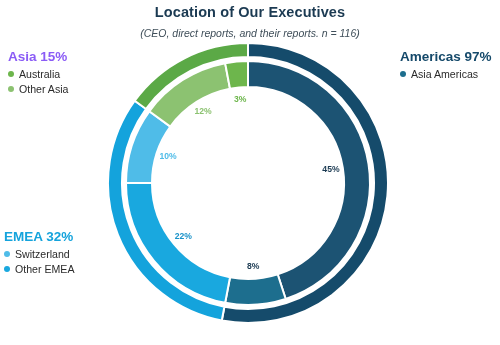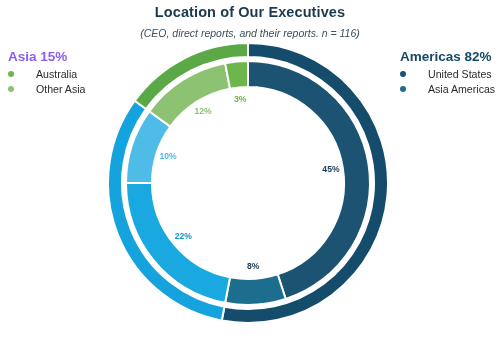--- a/index.html
+++ b/index.html
@@ -36,21 +36,21 @@
     text-anchor:middle;dominant-baseline:middle;
   }
 
   
   .legend{position:absolute;}
   .legend-title{
     font-size:13.5px;font-weight:bold;line-height:17px;margin-bottom:2px;
     white-space:nowrap;
   }
   .legend-row{
-    display:flex;align-items:center;gap:22px;line-height:14px;margin-top:1px;
+    display:flex;align-items:center;gap:5px;line-height:14px;margin-top:1px;
     white-space:nowrap;
   }
   .legend-dot{
     width:6px;height:6px;border-radius:50%;flex:0 0 auto;display:block;
   }
   .legend-label{font-size:10.6px;color:#2b2b2b;}
 
   .legend-asia{left:8px;top:48px;}
   .legend-americas{left:400px;top:48px;}
   .legend-emea{left:4px;top:228px;}
@@ -97,25 +97,32 @@
       <span class="legend-dot" style="background: rgb(109, 182, 76);"></span>
       <span class="legend-label">Australia</span>
     </div>
     <div class="legend-row">
       <span class="legend-dot" style="background: rgb(140, 194, 113);"></span>
       <span class="legend-label">Other Asia</span>
     </div>
   </div>
 
   <div class="legend legend-americas">
-    <div class="legend-title" style="color: rgb(21, 73, 106);">Americas 82%</div>
-    <div class="legend-row">
-      <span class="legend-dot" style="background: rgb(28, 83, 115);"></span>
-      <span class="legend-label">United States</span>
-    </div>
+    <div class="legend-title" style="color: rgb(21, 73, 106);">Americas 97%</div>
     <div class="legend-row">
       <span class="legend-dot" style="background: rgb(29, 110, 142);"></span>
       <span class="legend-label">Asia Americas</span>
     </div>
   </div>
 
+  <div class="legend legend-emea">
+    <div class="legend-title" style="color: rgb(20, 163, 220);">EMEA 32%</div>
+    <div class="legend-row">
+      <span class="legend-dot" style="background: rgb(79, 188, 232);"></span>
+      <span class="legend-label">Switzerland</span>
+    </div>
+    <div class="legend-row">
+      <span class="legend-dot" style="background: rgb(25, 168, 223);"></span>
+      <span class="legend-label">Other EMEA</span>
+    </div>
+  </div>
 
 </div>
 
 </body></html>

